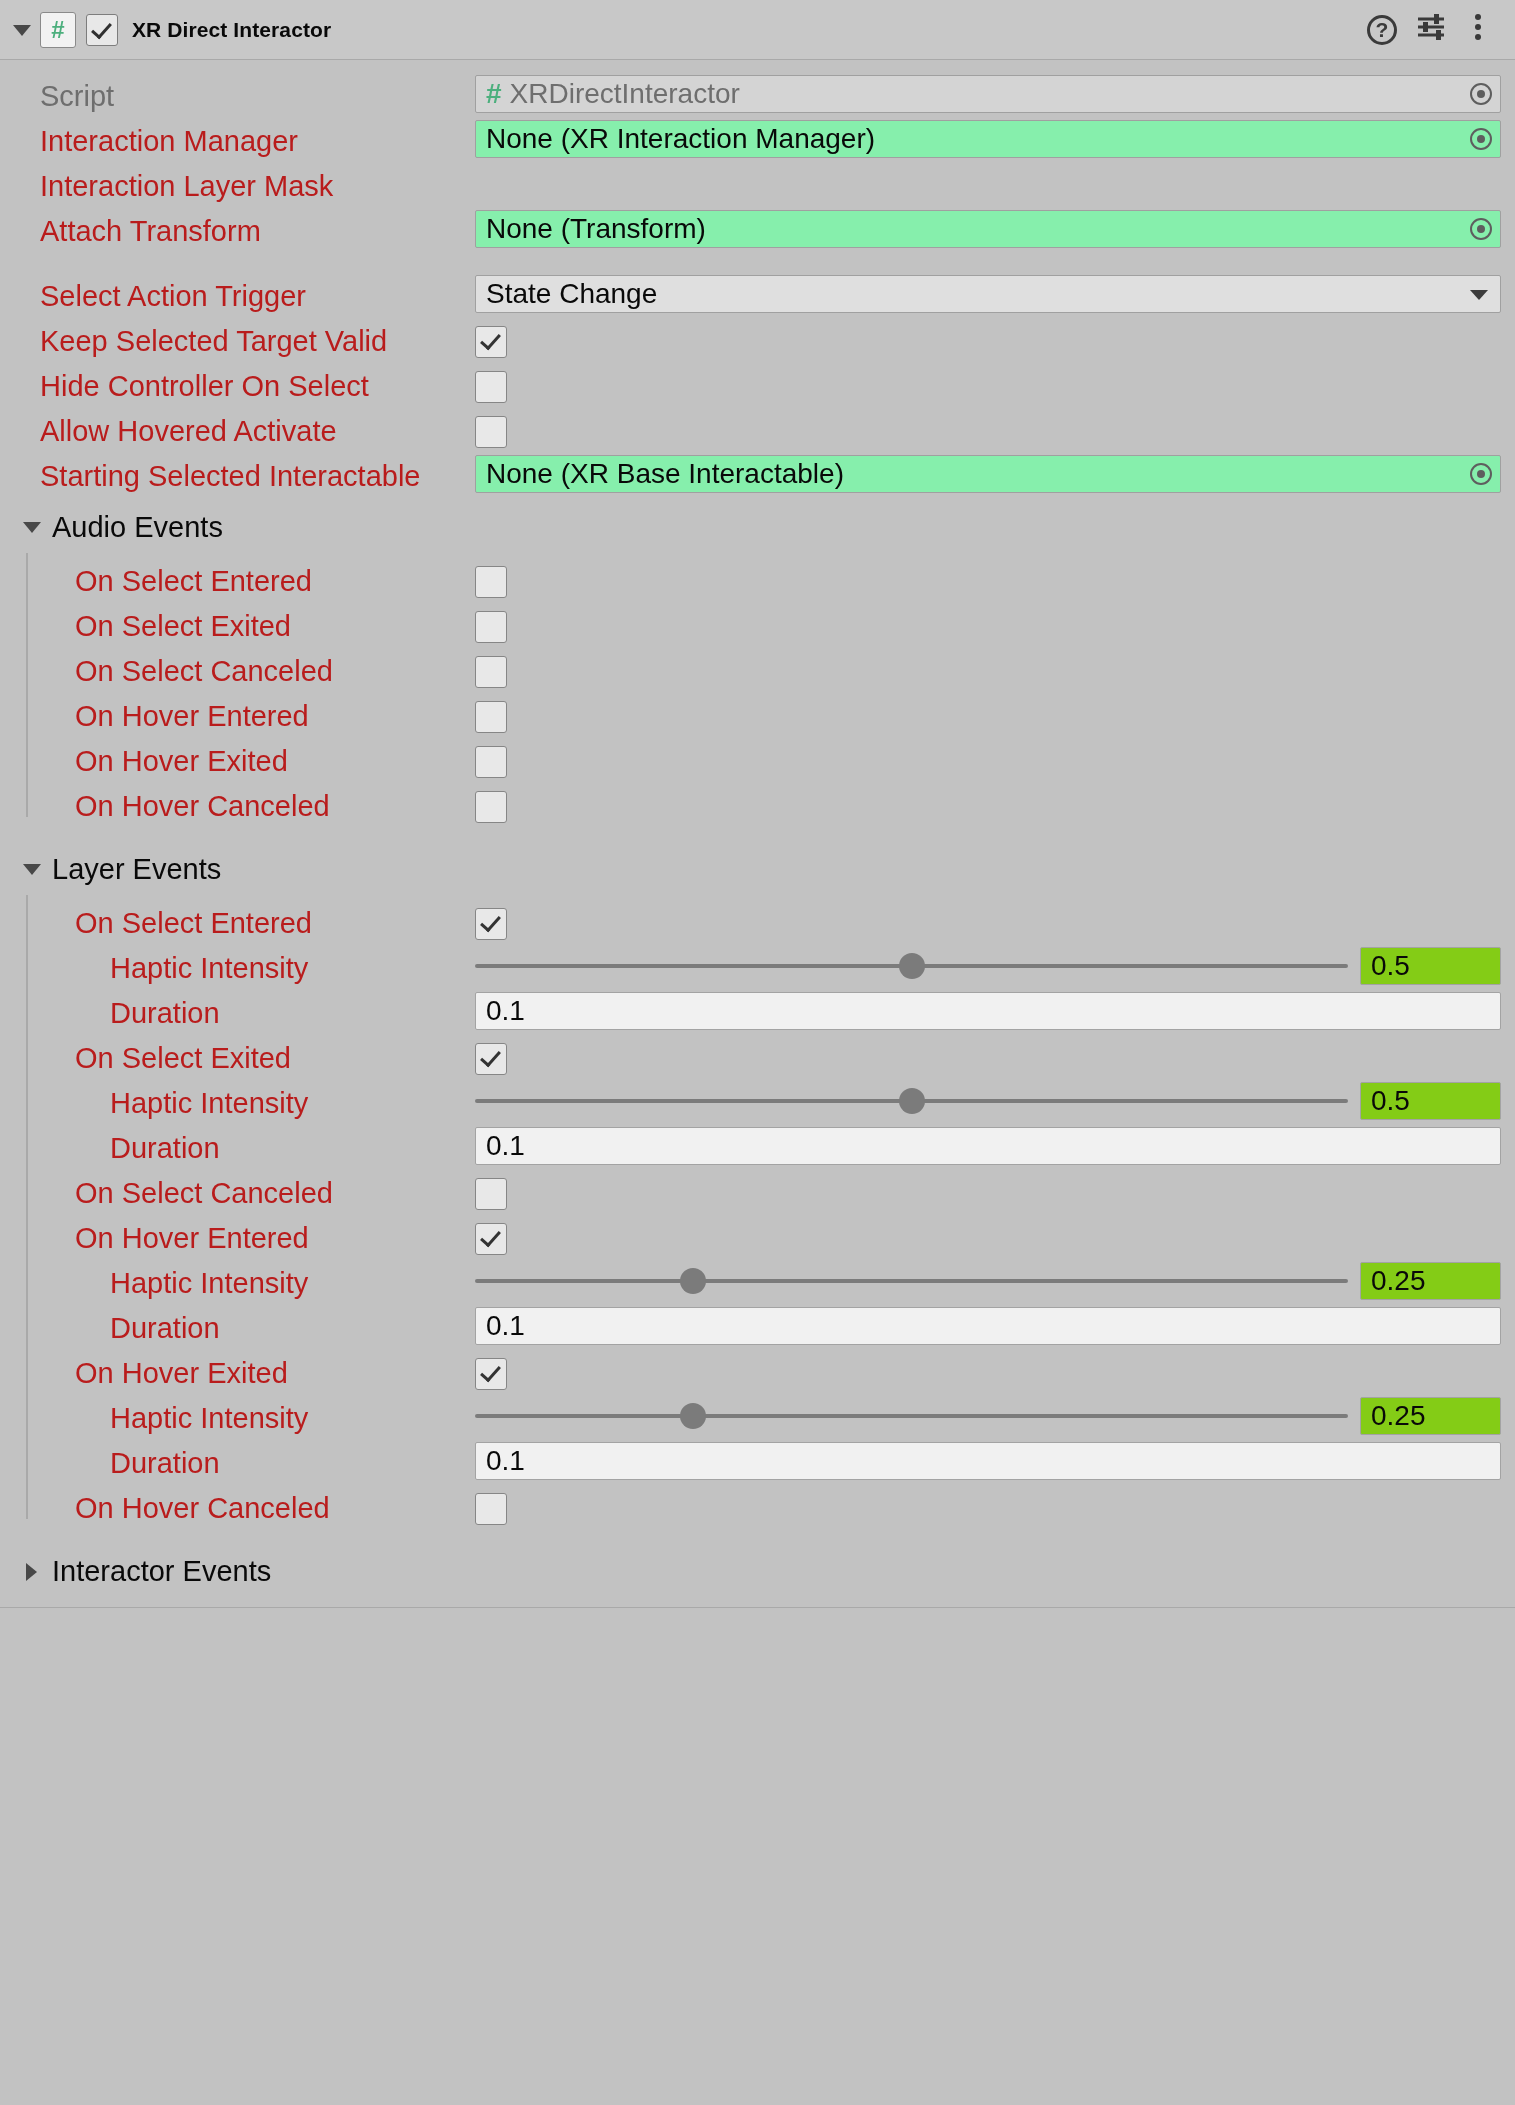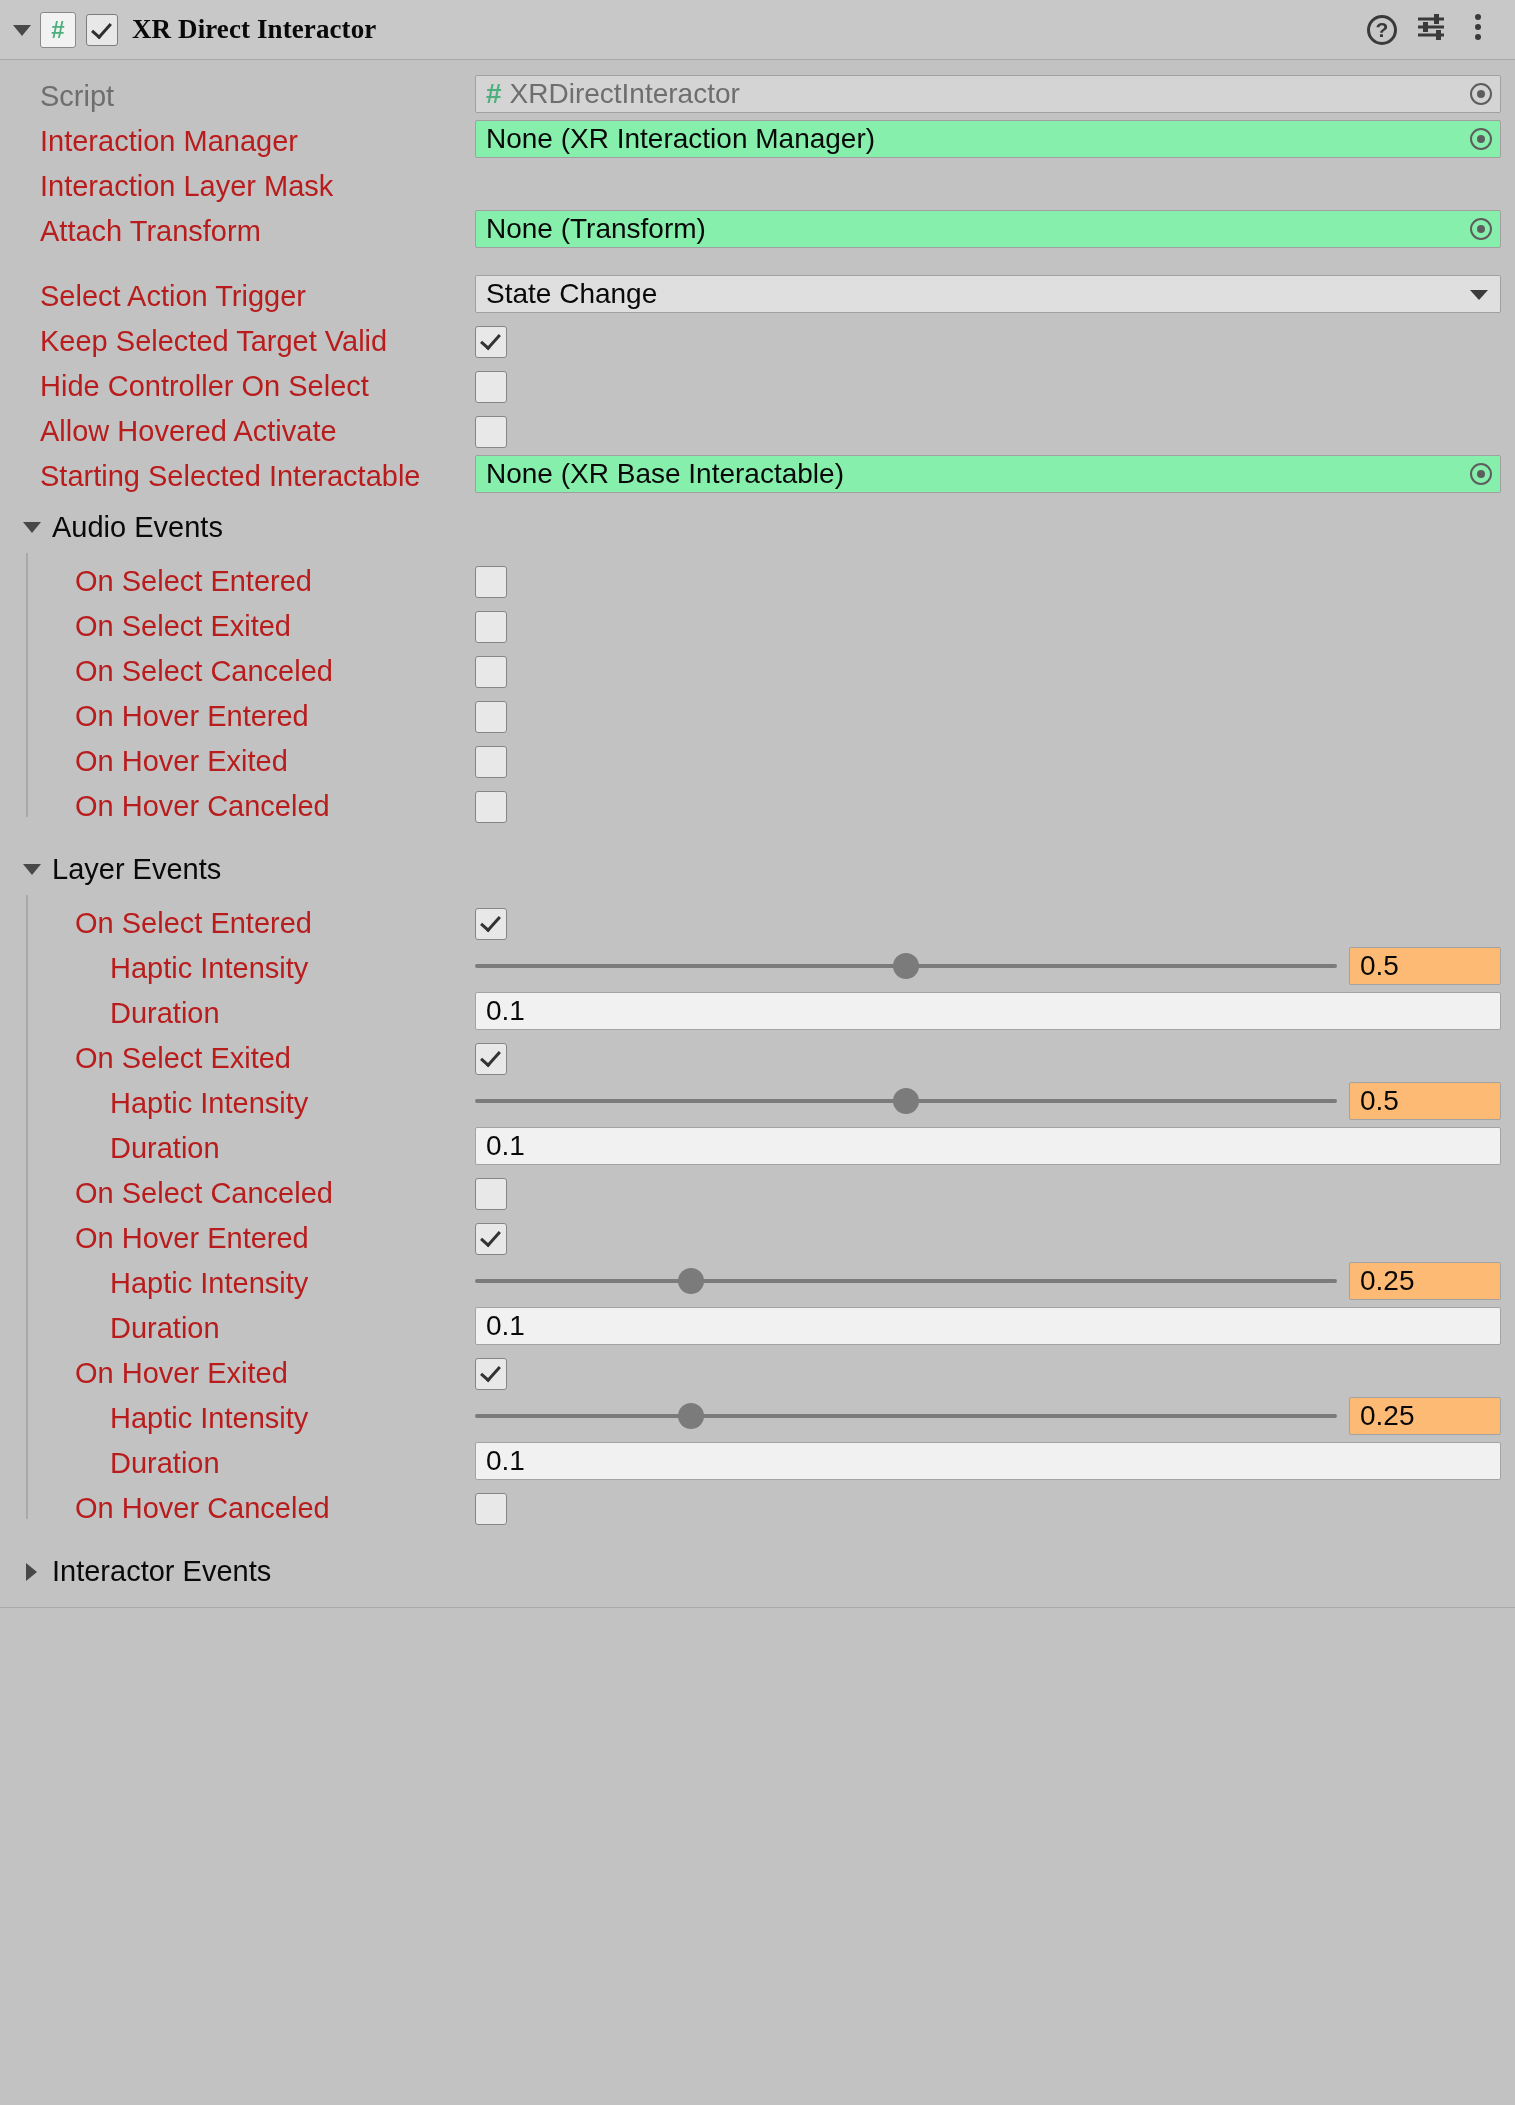--- a/index.html
+++ b/index.html
@@ -78,24 +78,23 @@
   .hdr-check::after {
     content: "";
     position: absolute;
     left: 9px; top: 4px;
     width: 8px; height: 16px;
     border: solid #303030;
     border-width: 0 3px 3px 0;
     transform: rotate(42deg);
   }
   .hdr-title {
-    font-size: 27px;
+    font-size: 21px;
     font-weight: bold;
     letter-spacing: 0.1px;
-    font-family: Liberation Serif, serif;
   }
   .hdr-spacer { flex: 1; }
   .hdr-icon {
     width: 38px; height: 38px;
     margin-left: 10px;
     position: relative;
     flex: none;
   }
   .icon-help {
     border: 3px solid #3a3a3a;
@@ -241,24 +240,24 @@
   .slider-knob {
     position: absolute;
     top: 50%;
     width: 26px; height: 26px;
     margin-top: -13px;
     margin-left: -13px;
     background: #7b7b7b;
     border-radius: 50%;
   }
   .slider-value {
-    width: 152px;
+    width: 141px;
     flex: none;
     height: 38px;
-    background: #fdba74;
+    background: #84cc16;
     border: 1px solid #a3a3a3;
     border-radius: 2px;
     display: flex;
     align-items: center;
     padding: 0 10px;
     box-sizing: border-box;
     font-size: 28px;
   }
 
   

